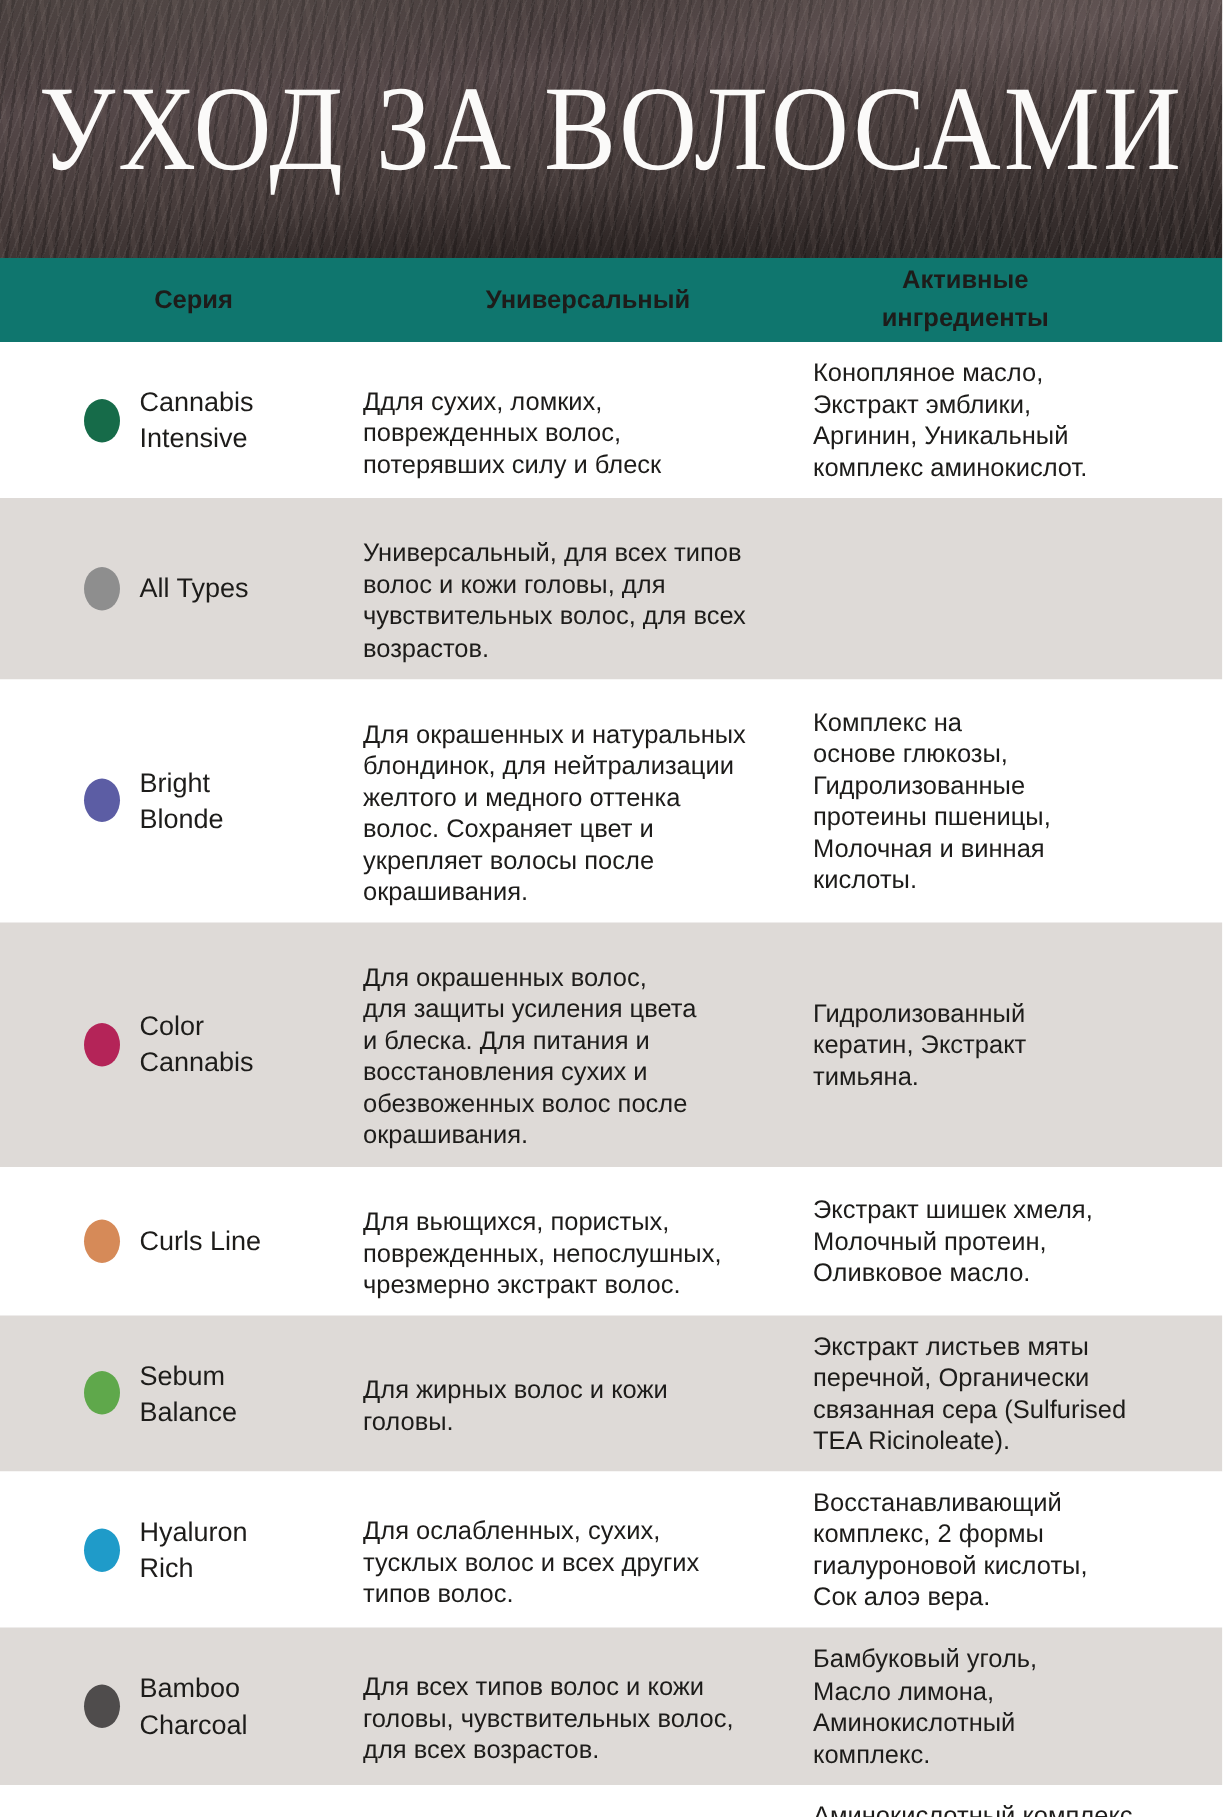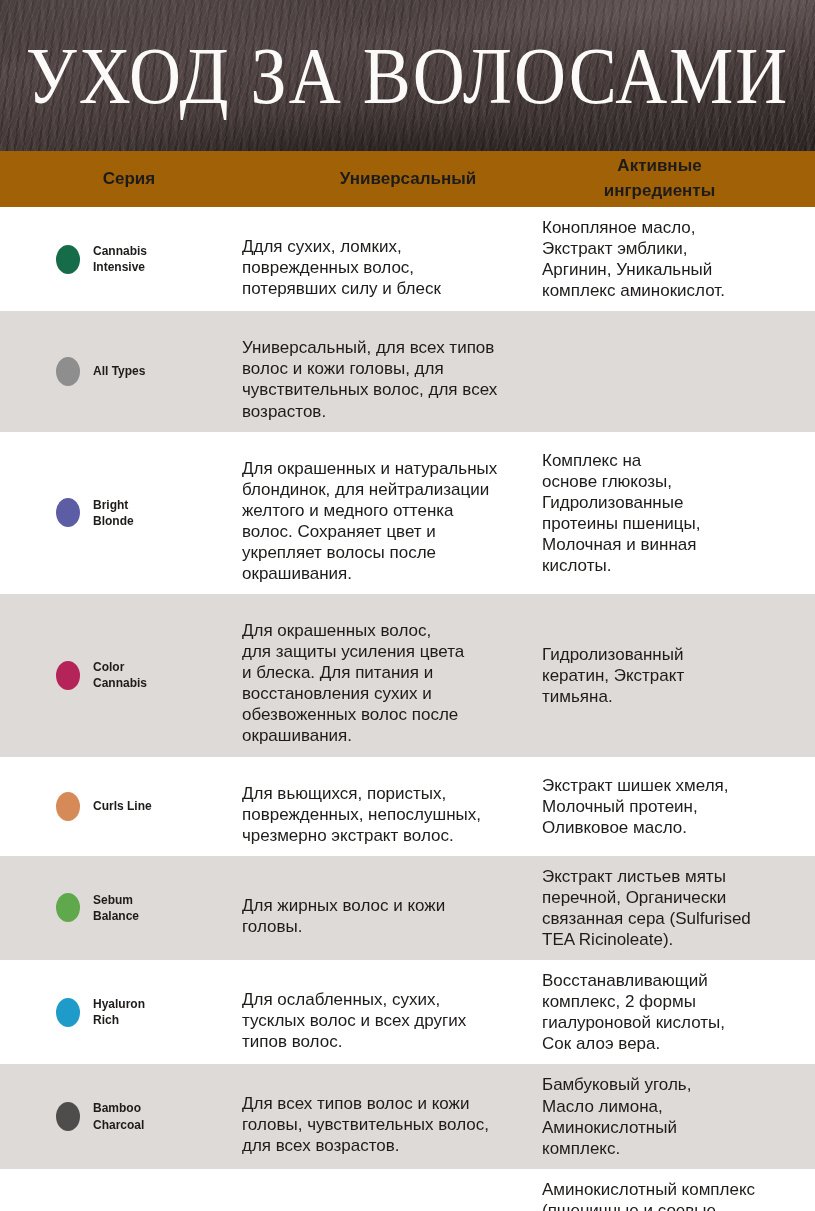--- a/index.html
+++ b/index.html
@@ -7,21 +7,21 @@
     width:815px;
     background:#ffffff;
     font-family:"Liberation Sans","DejaVu Sans",sans-serif;
     color:#1d1c1a;
     -webkit-font-smoothing:antialiased;
   }
   .page{width:815px;min-height:1211px;background:#fff;overflow:hidden;}
 
   
   .hero{
-    height:151px;
+    height:172px;
     display:flex;align-items:center;justify-content:center;
     overflow:hidden;
     background:
       radial-gradient(90% 150% at 12% -45%, rgba(178,163,156,0.42) 0%, rgba(178,163,156,0) 55%),
       radial-gradient(75% 130% at 82% -35%, rgba(155,140,134,0.40) 0%, rgba(155,140,134,0) 60%),
       radial-gradient(60% 90% at 45% 125%, rgba(18,13,12,0.55) 0%, rgba(18,13,12,0) 60%),
       repeating-linear-gradient(112deg, rgba(255,255,255,0.055) 0 1px, rgba(255,255,255,0) 1px 5px),
       repeating-linear-gradient(97deg, rgba(0,0,0,0.20) 0 2px, rgba(0,0,0,0) 2px 8px),
       repeating-linear-gradient(84deg, rgba(120,104,99,0.14) 0 3px, rgba(0,0,0,0) 3px 11px),
       linear-gradient(175deg,#352d2c 0%,#544748 32%,#483d3c 58%,#3a3130 78%,#2c2524 100%);
@@ -40,23 +40,22 @@
 
   
   .grid-row{
     display:grid;
     grid-template-columns:186px 300px 1fr;
     padding:0 14px 0 56px;
     align-items:center;
     box-sizing:border-box;
   }
   .thead{
-    background:#a16207;
+    background:#0f766e;
     min-height:56px;
-    gap:16px;
   }
   .th{
     font-weight:bold;
     font-size:17px;
     line-height:1.45;
     text-align:center;
     white-space:pre-line;
   }
   .th.th-series{padding-right:40px;}
   .th.th-ing{padding-right:56px;}
@@ -75,22 +74,22 @@
   .row-9{min-height:111px;}
 
   .series-cell{display:flex;align-items:center;}
   .dot{
     width:24px;height:29px;
     border-radius:50%;
     flex:0 0 auto;
     margin-right:13px;
   }
   .series-name{
-    font-weight:bold;
-    font-size:12px;
+    font-weight:normal;
+    font-size:18px;
     line-height:1.35;
     white-space:pre-line;
   }
   .rec-cell,.ing-cell{
     font-size:17px;
     line-height:1.24;
     white-space:pre-line;
   }
   .rec-cell{padding-right:18px;margin-top:16px;}
   .ing-cell{padding-right:4px;}

